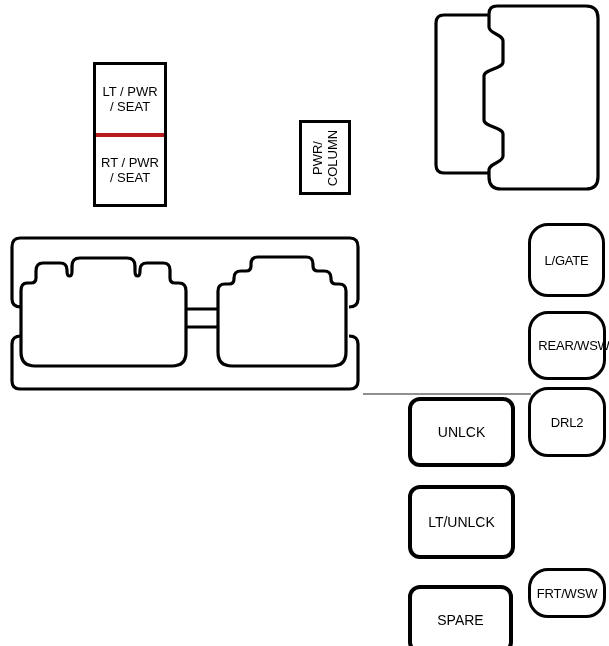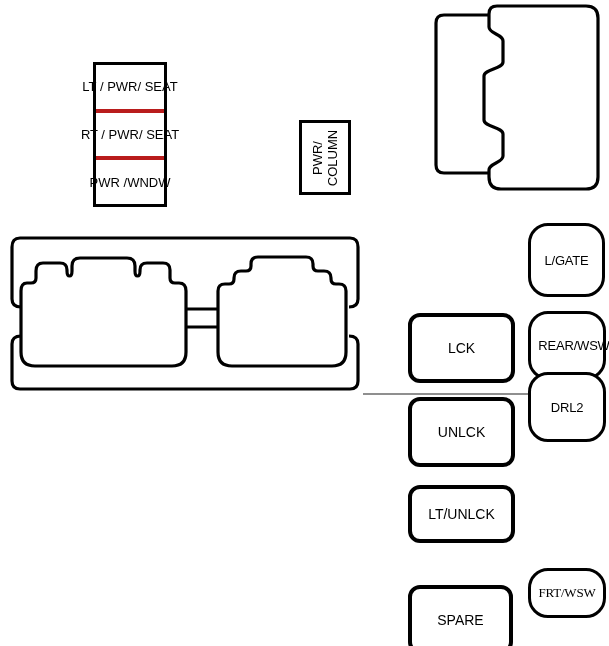--- a/index.html
+++ b/index.html
@@ -9,21 +9,21 @@
   }
   #lineart{position:absolute;left:0;top:0;width:609px;height:646px;}
 
   
   .fuse-stack{
     position:absolute;left:93px;top:62px;width:74px;height:145px;
     box-sizing:border-box;border:3px solid #000;background:#fff;
     display:flex;flex-direction:column;
   }
   .fuse-cell{
-    flex:1;display:flex;flex-direction:row;align-items:center;justify-content:center;
+    flex:1;display:flex;flex-direction:column;align-items:center;justify-content:center;
     font-size:13px;line-height:15px;text-align:center;white-space:nowrap;
   }
   .fuse-cell + .fuse-cell{border-top:4px solid #b91c1c;}
 
   
   .rot-box{
     position:absolute;left:299px;top:120px;width:52px;height:75px;
     box-sizing:border-box;border:3px solid #000;background:#fff;
   }
   .rot-label{
@@ -36,28 +36,28 @@
   .relay{
     position:absolute;box-sizing:border-box;background:#fff;
     border:4px solid #000;border-radius:12px;
     display:flex;align-items:center;justify-content:center;
     font-size:14px;text-align:center;white-space:nowrap;
   }
   .relay.narrow{border-width:3.5px;border-radius:20px;font-size:13px;letter-spacing:-0.2px;}
 
   .r-lck      {left:408px;top:313px;width:107px;height:70px;}
   .r-unlck    {left:408px;top:397px;width:107px;height:70px;justify-content:center;}
-  .r-ltunlck  {left:408px;top:485px;width:107px;height:58px;}
+  .r-ltunlck  {left:408px;top:485px;width:107px;height:74px;}
   .r-spare    {left:408px;top:569px;width:105px;height:69px;margin-top:16px;}
 
   .r-lgate    {left:528px;top:223px;width:77px;height:74px;}
   .r-rearwsw  {left:528px;top:311px;width:78px;height:69px;padding-left:14px;}
-  .r-drl2     {left:528px;top:372px;width:78px;height:70px;}
+  .r-drl2     {left:528px;top:387px;width:78px;height:70px;}
   .r-drl      {left:528px;top:485px;width:78px;height:68px;}
-  .r-frtwsw   {left:528px;top:568px;width:78px;height:50px;font-family:Liberation Serif, serif;}
+  .r-frtwsw   {left:528px;top:568px;width:78px;height:50px;}
 </style>
 </head>
 <body>
 
 <div id="canvas">
 
   <svg id="lineart" viewBox="0 0 609 646">
 
     <g>
       <path d="M 497,6 H 586 Q 598,6 598,18 V 177 Q 598,189 586,189 H 501 Q 489,189 489,177
@@ -87,36 +87,29 @@
 
   <div class="fuse-stack">
     <div class="fuse-cell">
       <span>LT / PWR</span>
       <span>/ SEAT</span>
     </div>
     <div class="fuse-cell">
       <span>RT / PWR</span>
       <span>/ SEAT</span>
     </div>
-    <div class="fuse-cell">
-      <span>PWR /</span>
-      <span>WNDW</span>
-    </div>
   </div>
 
   <div class="rot-box">
     <div class="rot-label">
       <div>PWR/</div>
       <div>COLUMN</div>
     </div>
   </div>
 
-  <div class="relay r-lck">
-    <span>LCK</span>
-  </div>
   <div class="relay r-unlck">
     <span>UNLCK</span>
   </div>
   <div class="relay r-ltunlck">
     <span>LT/UNLCK</span>
   </div>
   <div class="relay r-spare">
     <span>SPARE</span>
   </div>
 

